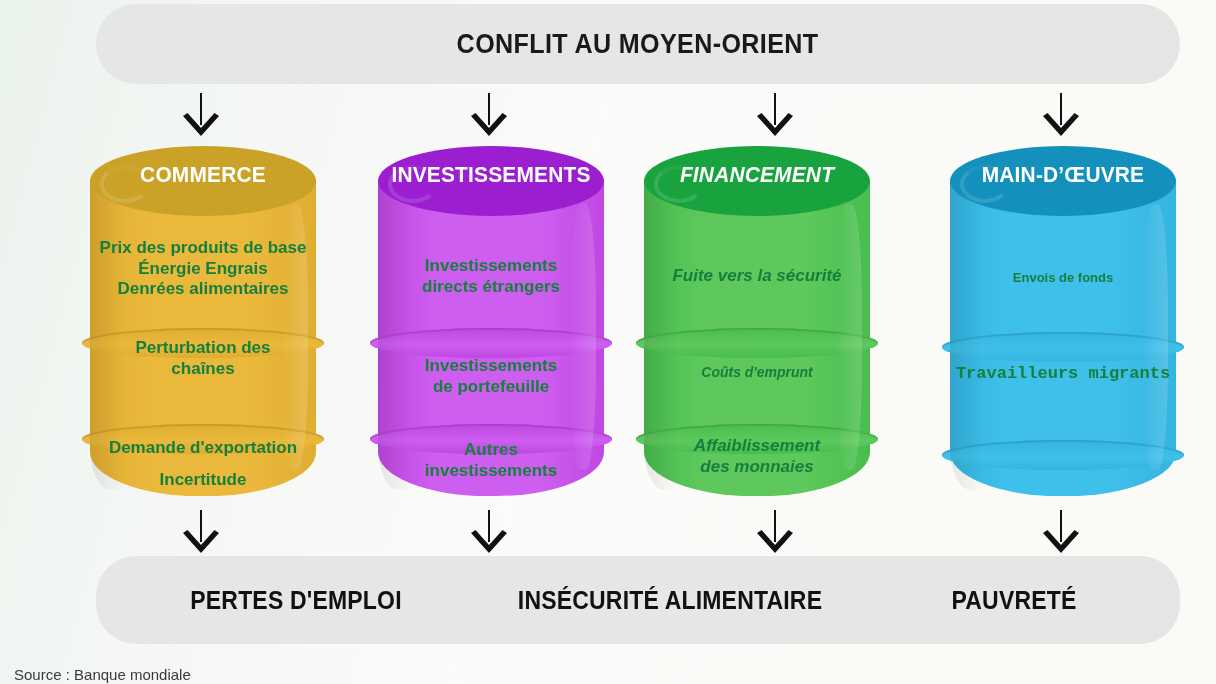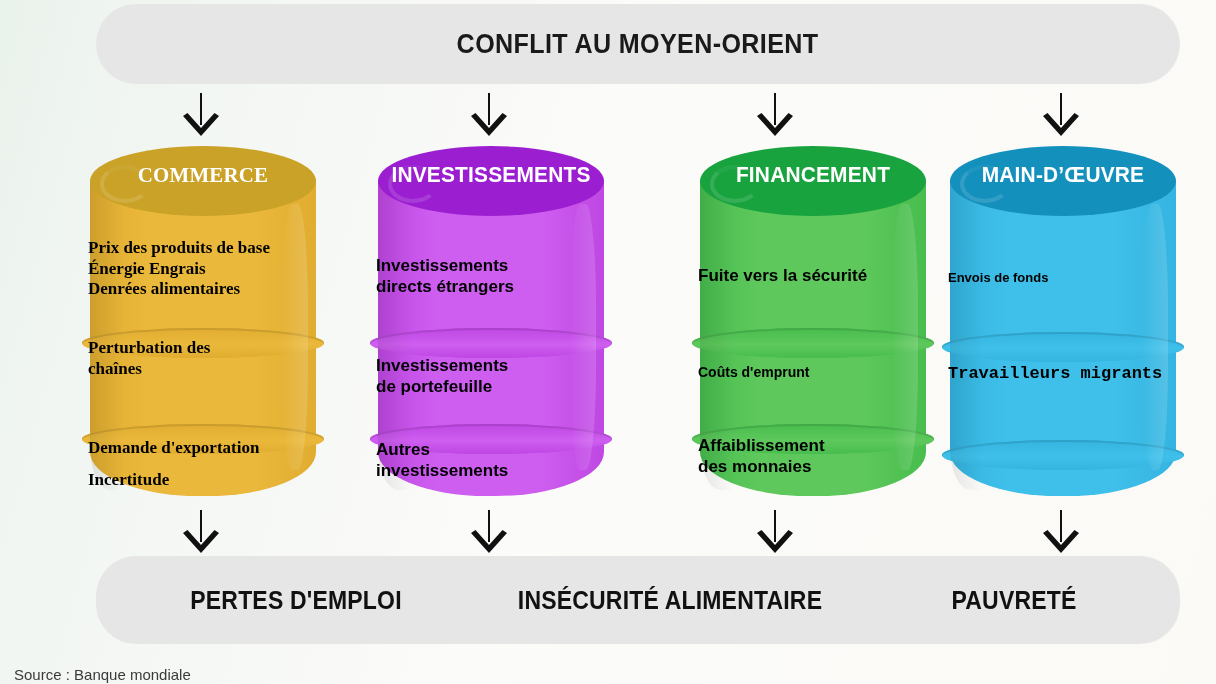--- a/index.html
+++ b/index.html
@@ -80,21 +80,21 @@
   .barrel-title {
     position:absolute; left:0; right:0; top:16px;
     text-align:center; color:#fff; font-weight:700;
     font-size:22px; letter-spacing:.2px; transform:scaleX(.95);
     white-space:nowrap; z-index:6;
   }
 
   .items { position:absolute; left:0; right:0; top:34px; bottom:0; z-index:5; }
   .seg {
     position:absolute; left:6px; right:6px;
-    color:#000000;
+    text-align:center; color:#15803d;
     font-weight:700; line-height:1.22;
   }
   .seg div { white-space:nowrap; }
 
   .source {
     position:absolute; left:14px; top:666px;
     font-size:15px; color:#3a3a3a; font-weight:400;
     white-space:nowrap;
     text-align:right;
   }
@@ -122,21 +122,21 @@
     <svg viewBox="0 0 46 48">
         <path d="M22 1 L24 1 L24 33 L22 33 Z M5 24 L23 44 L41 24 L36.5 21 L23 36 L9.5 21 Z" fill="#111"></path>
       </svg>
   </div>
   <div class="arrow" style="left:1038px; top:92px;">
     <svg viewBox="0 0 46 48">
         <path d="M22 1 L24 1 L24 33 L22 33 Z M5 24 L23 44 L41 24 L36.5 21 L23 36 L9.5 21 Z" fill="#111"></path>
       </svg>
   </div>
 
-  <div class="barrel" id="barrel-0" style="left:82px; top:146px; width:242px; height:350px;font-family:Liberation Serif, serif;">
+  <div class="barrel" id="barrel-0" style="left:82px; top:146px; width:242px; height:350px;">
     <div class="body" style="background: linear-gradient(90deg, rgb(224, 173, 48) 0%, rgb(234, 184, 59) 26%, rgb(234, 184, 59) 72%, rgb(224, 173, 48) 100%);"></div>
     <div class="rib" style="top: 278px; background: rgb(224, 173, 48);">
         <div class="ribtop" style="background: linear-gradient(rgb(224, 173, 48) 0%, rgb(234, 184, 59) 55%, rgb(224, 173, 48) 100%); box-shadow: rgba(0, 0, 0, 0.1) 0px 2px 0px inset;"></div>
       </div>
     <div class="rib" style="top: 182px; background: rgb(224, 173, 48);">
         <div class="ribtop" style="background: linear-gradient(rgb(224, 173, 48) 0%, rgb(234, 184, 59) 55%, rgb(224, 173, 48) 100%); box-shadow: rgba(0, 0, 0, 0.1) 0px 2px 0px inset;"></div>
       </div>
     <div class="shade"></div>
     <div class="gloss"></div>
     <div class="top" style="background: rgb(201, 162, 39);"></div>
@@ -180,21 +180,21 @@
         <div>Investissements</div>
         <div>de portefeuille</div>
       </div>
       <div class="seg" style="top:260px; font-size:17px;">
         <div>Autres</div>
         <div>investissements</div>
       </div>
     </div>
   </div>
 
-  <div class="barrel" id="barrel-2" style="left:692px; top:146px; width:242px; height:350px;">
+  <div class="barrel" id="barrel-2" style="left:636px; top:146px; width:242px; height:350px;font-style:italic;">
     <div class="body" style="background: linear-gradient(90deg, rgb(72, 189, 78) 0%, rgb(94, 200, 92) 26%, rgb(94, 200, 92) 72%, rgb(72, 189, 78) 100%);"></div>
     <div class="rib" style="top: 278px; background: rgb(72, 189, 78);">
         <div class="ribtop" style="background: linear-gradient(rgb(72, 189, 78) 0%, rgb(94, 200, 92) 55%, rgb(72, 189, 78) 100%); box-shadow: rgba(0, 0, 0, 0.1) 0px 2px 0px inset;"></div>
       </div>
     <div class="rib" style="top: 182px; background: rgb(72, 189, 78);">
         <div class="ribtop" style="background: linear-gradient(rgb(72, 189, 78) 0%, rgb(94, 200, 92) 55%, rgb(72, 189, 78) 100%); box-shadow: rgba(0, 0, 0, 0.1) 0px 2px 0px inset;"></div>
       </div>
     <div class="shade"></div>
     <div class="gloss"></div>
     <div class="top" style="background: rgb(25, 163, 63);"></div>

